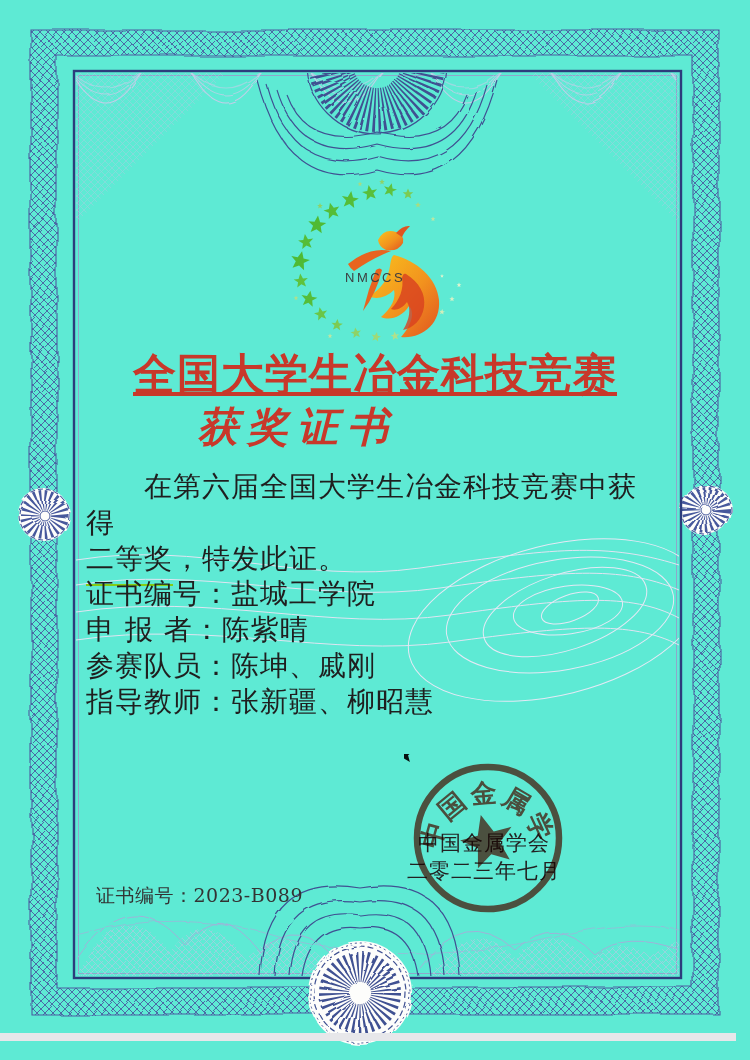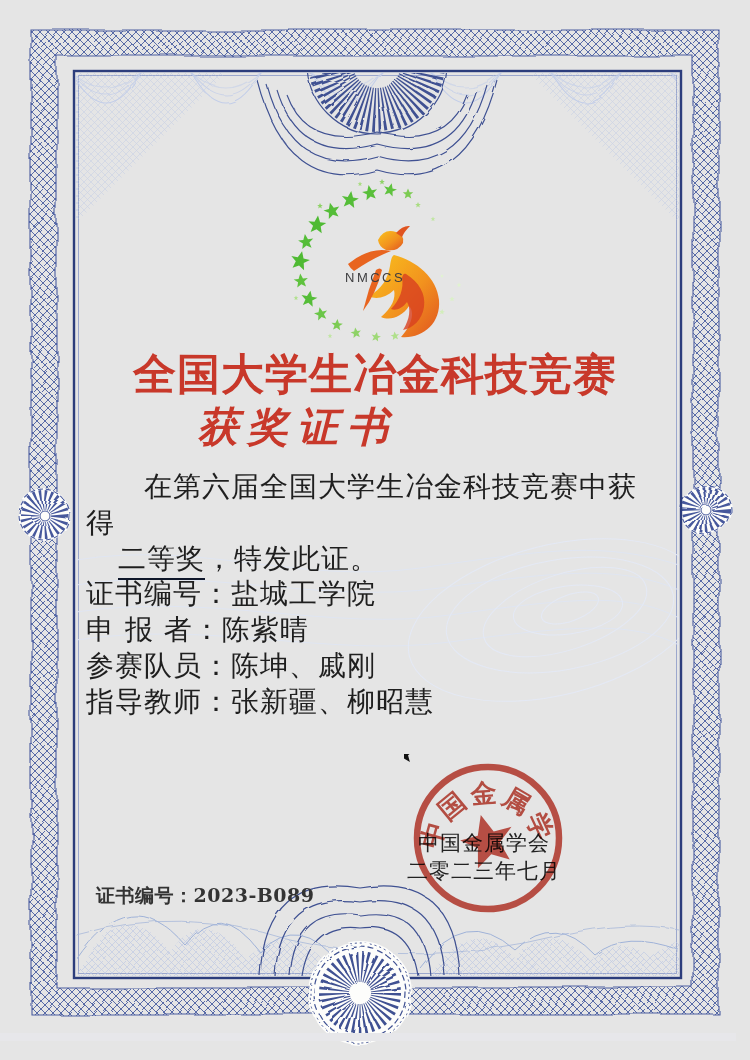--- a/index.html
+++ b/index.html
@@ -1,31 +1,31 @@
 <!DOCTYPE html>
 <html><head>
 <meta charset="utf-8">
 <style>
   html,body{margin:0;padding:0;background:#ffffff;}
-  .page{position:relative;width:750px;height:1060px;background:#e5e5e5;overflow:hidden;
+  .page{position:relative;width:750px;height:1060px;background:#5eead4;overflow:hidden;
         font-family:"DejaVu Serif","Liberation Serif",serif;}
   .layer{position:absolute;left:0;top:0;}
   
   .title1{position:absolute;left:0;top:350px;width:750px;text-align:center;
-          font-size:43px;font-weight:bold;color:#c8382a;letter-spacing:1px;line-height:1.15;}
+          font-size:43px;font-weight:bold;color:#c8382a;letter-spacing:1px;line-height:1.15;text-decoration:underline;}
   .title2{position:absolute;left:0;top:404px;width:594px;text-align:center;
           font-size:41px;font-weight:bold;color:#c8382a;letter-spacing:9px;line-height:1.15;font-style:italic;}
   .bodyblock{position:absolute;left:86px;top:469px;width:572px;
              font-size:28px;line-height:35.8px;color:#1f1f1f;letter-spacing:1px;}
   .bodyblock p{margin:0;}
   .intro{text-indent:58px;}
-  .award{border-bottom:2px solid #0f172a;padding-bottom:3px;margin-left:32px;}
+  .award{border-bottom:2px solid #84cc16;padding-bottom:9px;}
   .issuers{position:absolute;left:272px;top:829px;width:424px;text-align:center;
            font-size:21px;line-height:28px;color:#222;letter-spacing:1px;}
-  .certno{position:absolute;left:96px;top:883px;font-size:19px;color:#333;letter-spacing:.5px;font-weight:bold;}
+  .certno{position:absolute;left:96px;top:883px;font-size:19px;color:#333;letter-spacing:.5px;}
   .seal{position:absolute;left:404px;top:754px;mix-blend-mode:multiply;opacity:.93;}
   .edge-shadow{position:absolute;left:0;top:1033px;width:736px;height:8px;background:#e7e7ea;}
 </style>
 </head>
 <body>
 
 <div class="page">
 
   <svg class="layer" width="750" height="1060" viewBox="0 0 750 1060" aria-hidden="true">
     <defs>

